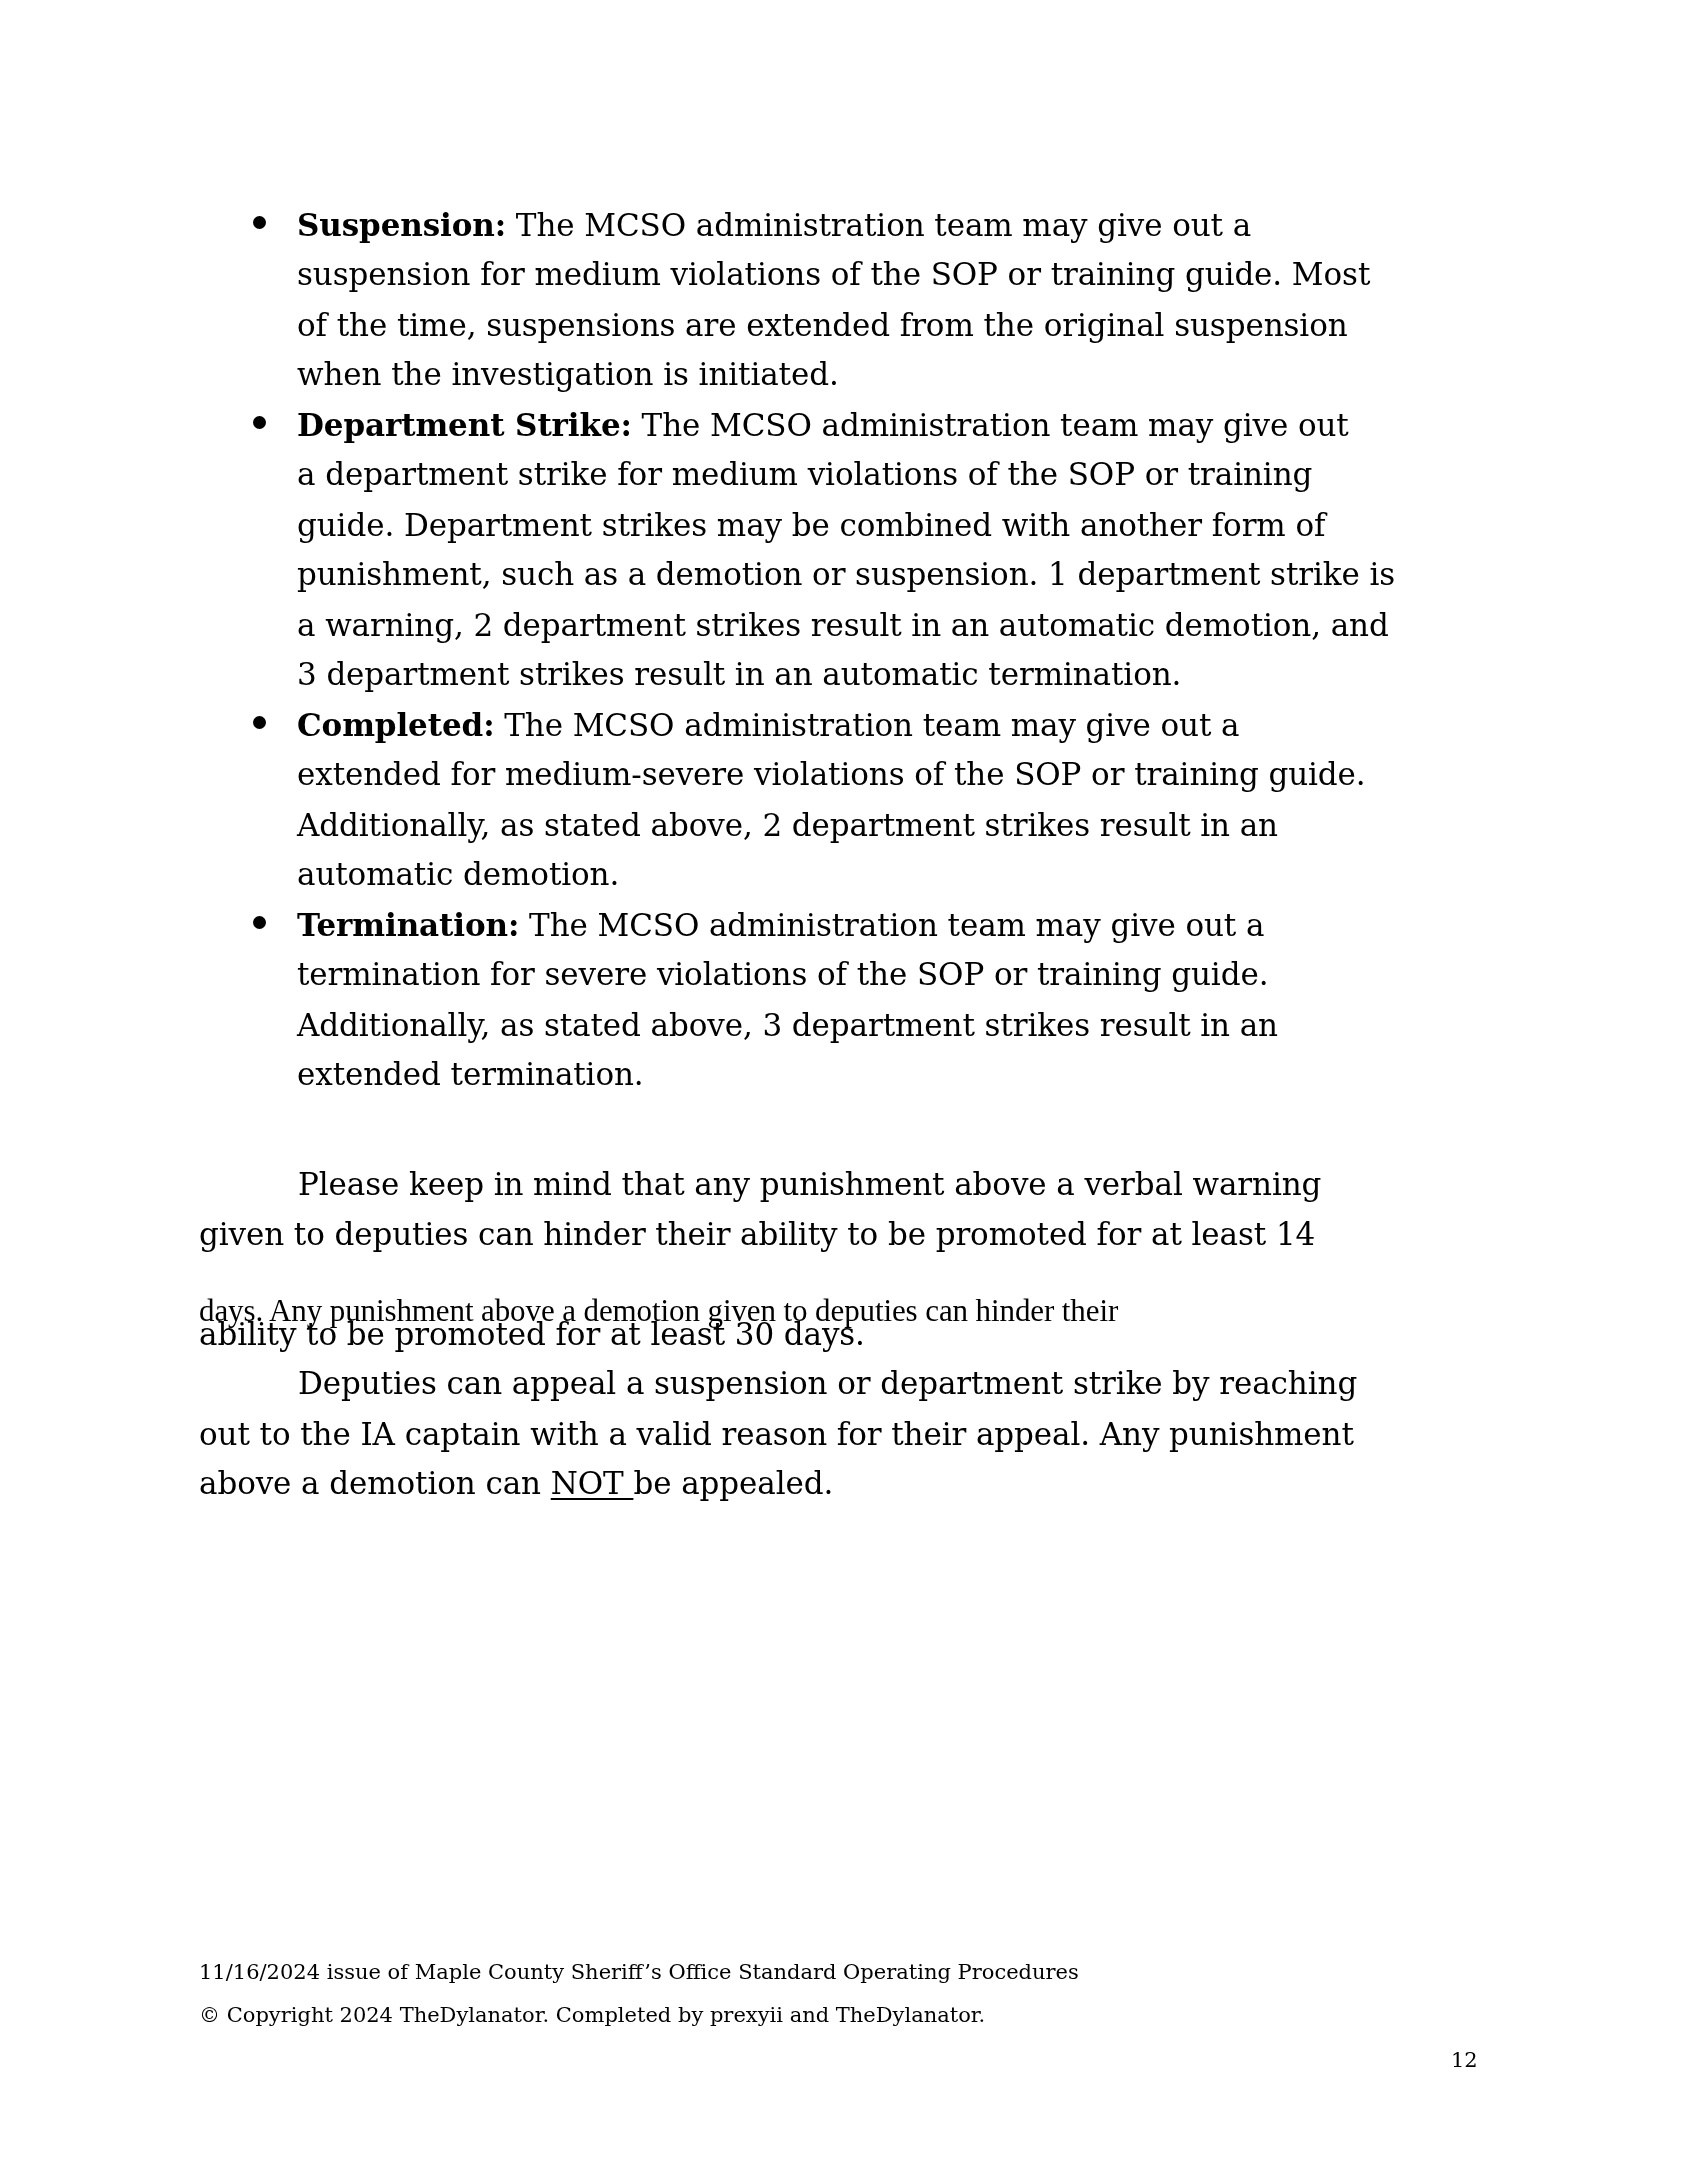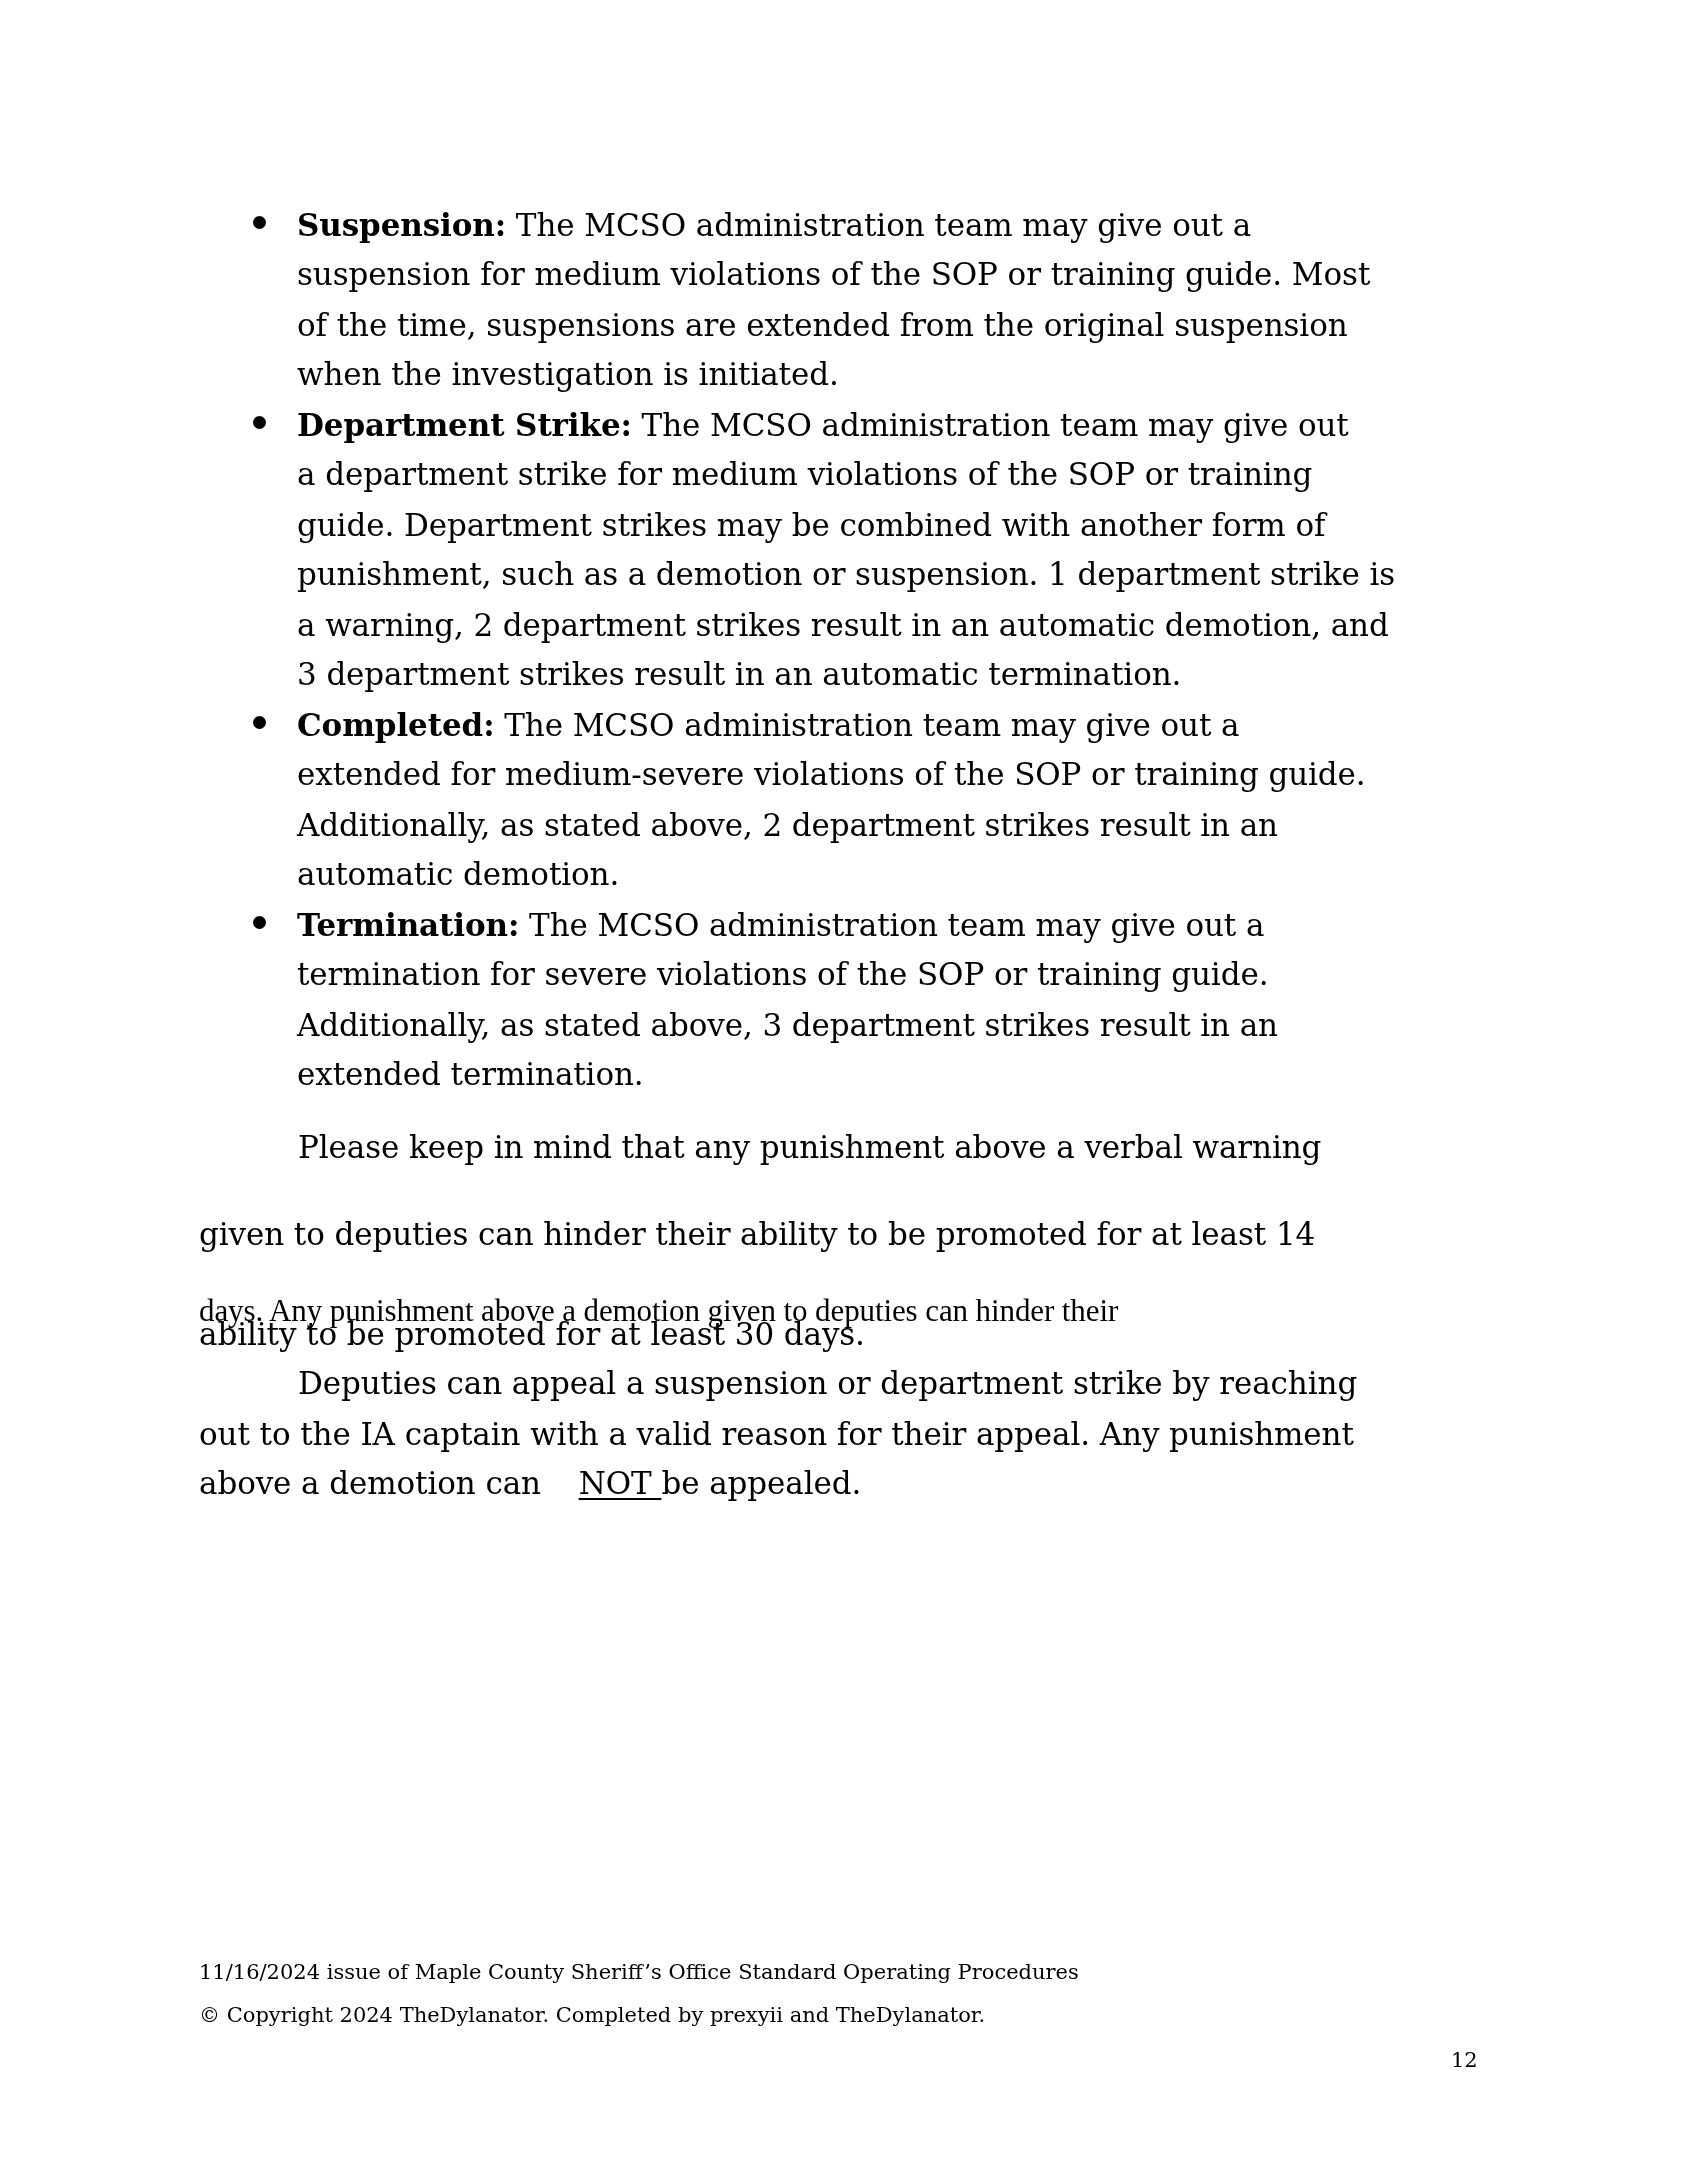--- a/index.html
+++ b/index.html
@@ -50,30 +50,30 @@
     <div>
       <span class="bullet" style="left:253px; top:916px;"></span>
       <div class="line" style="left:297px; top:910px;"><span class="b">Termination:</span><span> The MCSO administration team may give out a</span></div>
       <div class="line" style="left:297px; top:959px;">termination for severe violations of the SOP or training guide.</div>
       <div class="line" style="left:297px; top:1010px;">Additionally, as stated above, 3 department strikes result in an</div>
       <div class="line" style="left:297px; top:1059px;">extended termination.</div>
     </div>
   </div>
 
   <div>
-    <div class="line" style="left:298px; top:1132px;">Please keep in mind that any punishment above a verbal warning</div>
+    <div class="line" style="left:298px; top:1169px;">Please keep in mind that any punishment above a verbal warning</div>
     <div class="line" style="left:199px; top:1219px;">given to deputies can hinder their ability to be promoted for at least 14</div>
     <div class="line" style="left:199px; top:1295px;font-family:Liberation Serif, serif;">days. Any punishment above a demotion given to deputies can hinder their</div>
     <div class="line" style="left:199px; top:1319px;">ability to be promoted for at least 30 days.</div>
   </div>
 
   <div>
     <div class="line" style="left:298px; top:1368px;">Deputies can appeal a suspension or department strike by reaching</div>
     <div class="line" style="left:199px; top:1419px;">out to the IA captain with a valid reason for their appeal. Any punishment</div>
-    <div class="line" style="left:199px; top:1468px;"><span>above a demotion can </span><span class="u" style="white-space:pre;margin-left:28px;">NOT </span><span>be appealed.</span></div>
+    <div class="line" style="left:199px; top:1468px;"><span>above a demotion can </span><span class="u" style="white-space:pre;">NOT </span><span>be appealed.</span></div>
   </div>
 
 
 
   <div>
     <div class="footer" style="top:1962px;">11/16/2024 issue of Maple County Sheriff’s Office Standard Operating Procedures</div>
     <div class="footer" style="top:2005px;">© Copyright 2024 TheDylanator. Completed by prexyii and TheDylanator.</div>
   </div>
 
   <div class="pagenum" style="top:2050px;">12</div>

